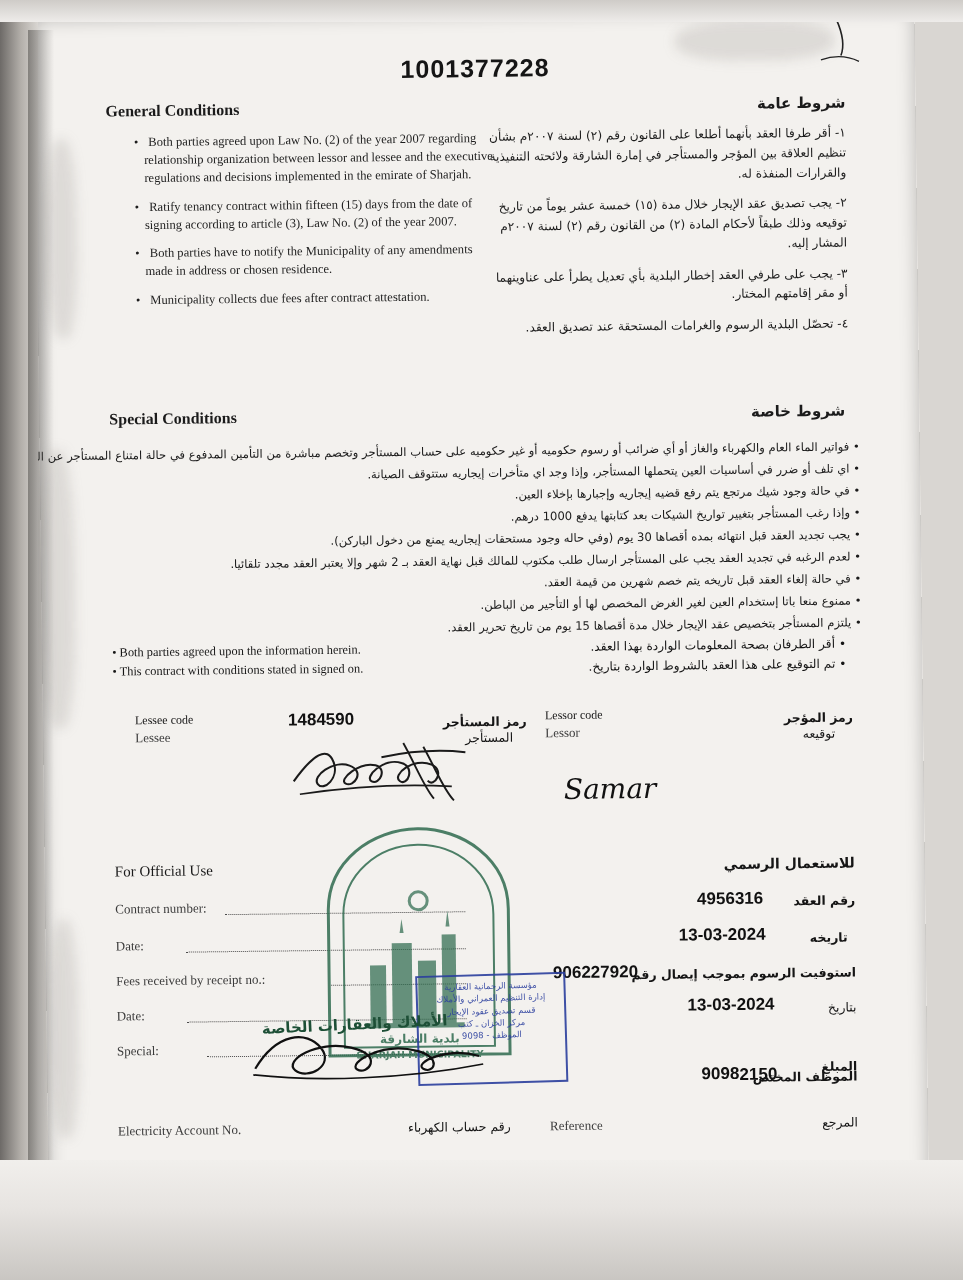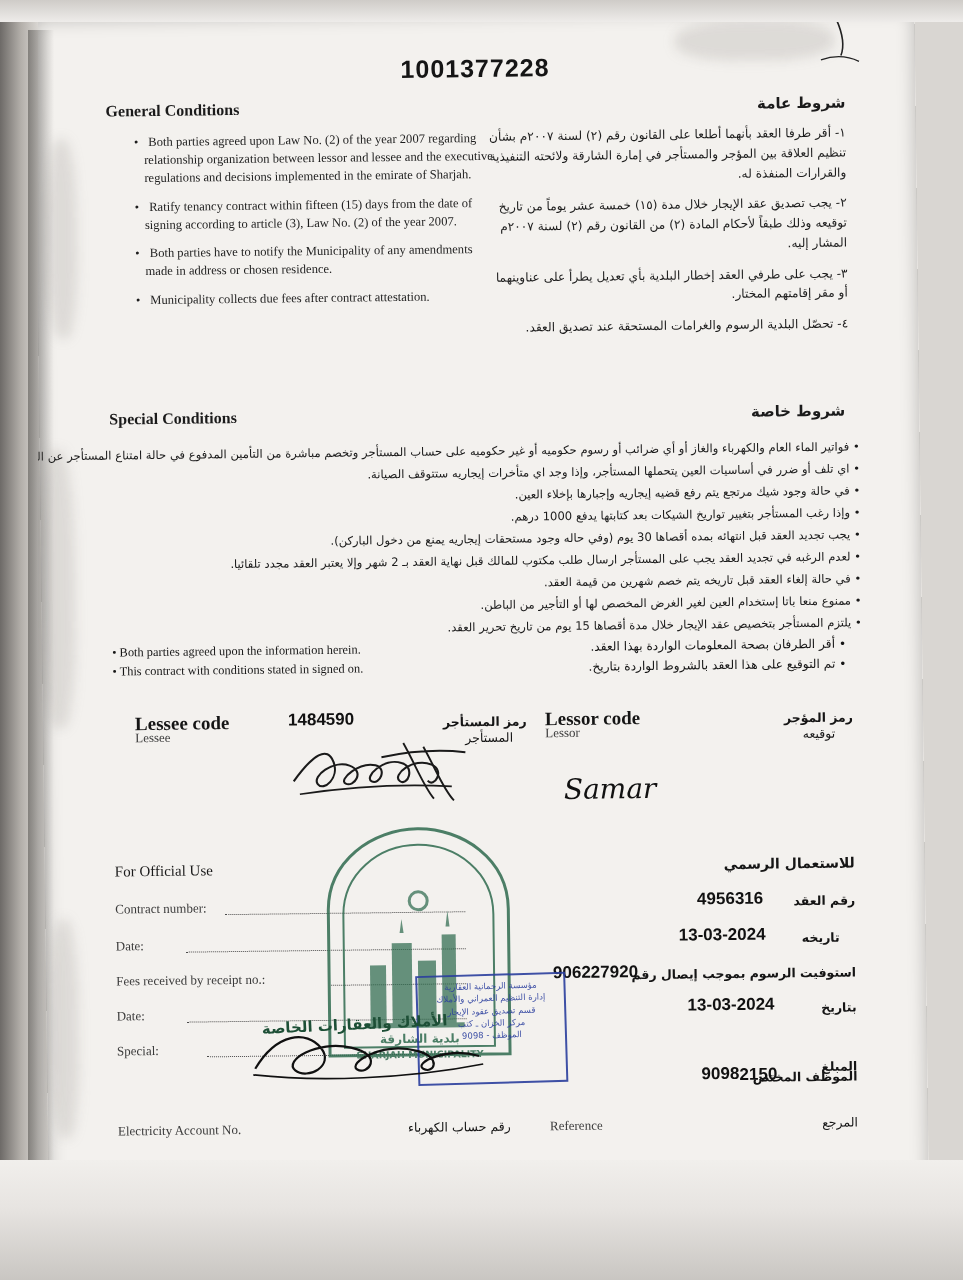--- a/index.html
+++ b/index.html
@@ -110,21 +110,21 @@
     font-size:12.4px;
     line-height:1.5;
   }
   .agree-ar{
     position:absolute;
     direction:rtl;text-align:right;
     font-family:"DejaVu Sans",sans-serif;
     font-size:12.2px;line-height:1.6;
   }
   .lbl-en-b{
-    position:absolute;font-weight:bold;font-size:19px;
+    position:absolute;font-weight:normal;font-size:12px;
     font-family:"Liberation Serif",serif;
   }
   .lbl-en{
     position:absolute;font-size:13px;
     font-family:"Liberation Serif",serif;color:#3a3a3a;
   }
   .lbl-ar{
     position:absolute;direction:rtl;font-family:"DejaVu Sans",sans-serif;
     font-size:12.5px;
   }
@@ -266,27 +266,27 @@
 
       <div class="dots" style="left:110px;top:856px;width:240px;"></div>
       <div class="dots" style="left:70px;top:893px;width:280px;"></div>
       <div class="dots" style="left:215px;top:928px;width:135px;"></div>
       <div class="dots" style="left:70px;top:963px;width:280px;"></div>
       <div class="dots" style="left:90px;top:998px;width:260px;"></div>
 
       <div class="lbl-ar" style="right:0px;top:843px;font-weight:bold;">رقم العقد</div>
       <div class="val" style="right:92px;top:838px;">4956316</div>
 
-      <div class="lbl-ar" style="right:16px;top:880px;font-weight:bold;">تاريخه</div>
+      <div class="lbl-ar" style="right:8px;top:880px;font-weight:bold;">تاريخه</div>
       <div class="val" style="right:90px;top:874px;">13-03-2024</div>
 
       <div class="lbl-ar" style="right:0px;top:915px;font-weight:bold;">استوفيت الرسوم بموجب إيصال رقم</div>
       <div class="val" style="right:218px;top:910px;">906227920</div>
 
-      <div class="lbl-ar" style="right:0px;top:950px;font-weight:bold;">بتاريخ</div>
+      <div class="lbl-ar" style="right:0px;top:950px;font-weight:normal;">بتاريخ</div>
       <div class="val" style="right:82px;top:944px;">13-03-2024</div>
 
       <div class="lbl-ar" style="right:0px;top:985px;font-weight:bold;margin-top:24px;">المبلغ</div>
       <div class="val" style="right:80px;top:979px;margin-top:35px;">2150</div>
 
       <div class="lbl-ar" style="right:0px;top:1019px;font-weight:bold;">الموظف المختص</div>
       <div class="val" style="right:118px;top:1013px;">9098</div>
 
       <div class="lbl-en" style="left:0px;top:1065px;">Electricity Account No.</div>
       <div class="lbl-ar" style="left:290px;top:1065px;">رقم حساب الكهرباء</div>

